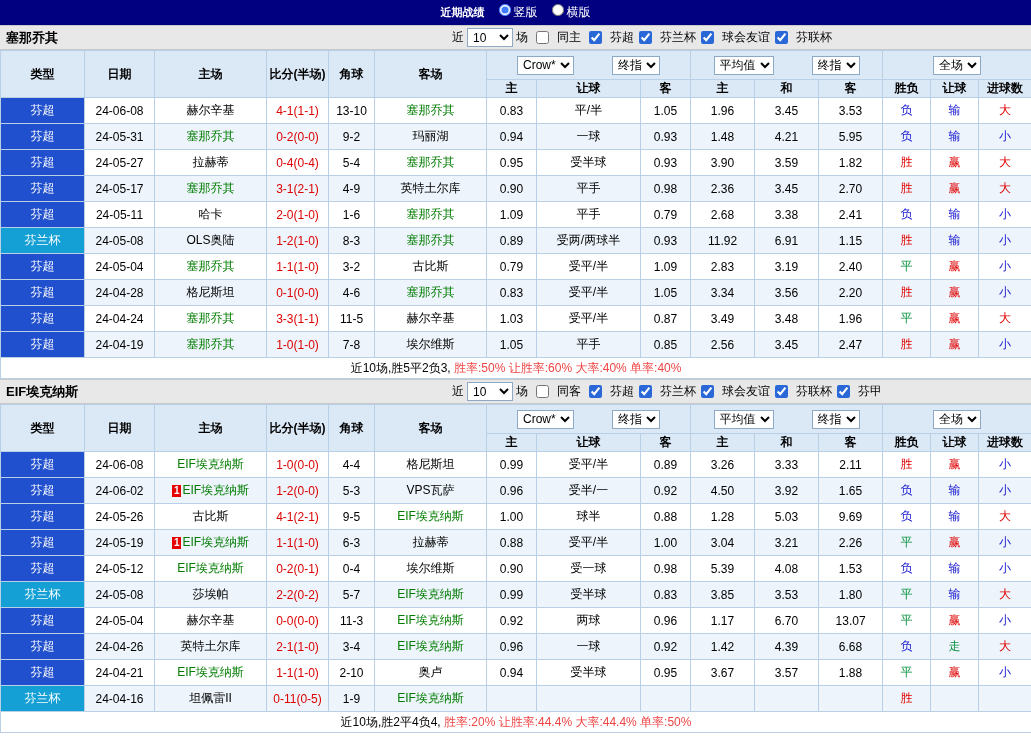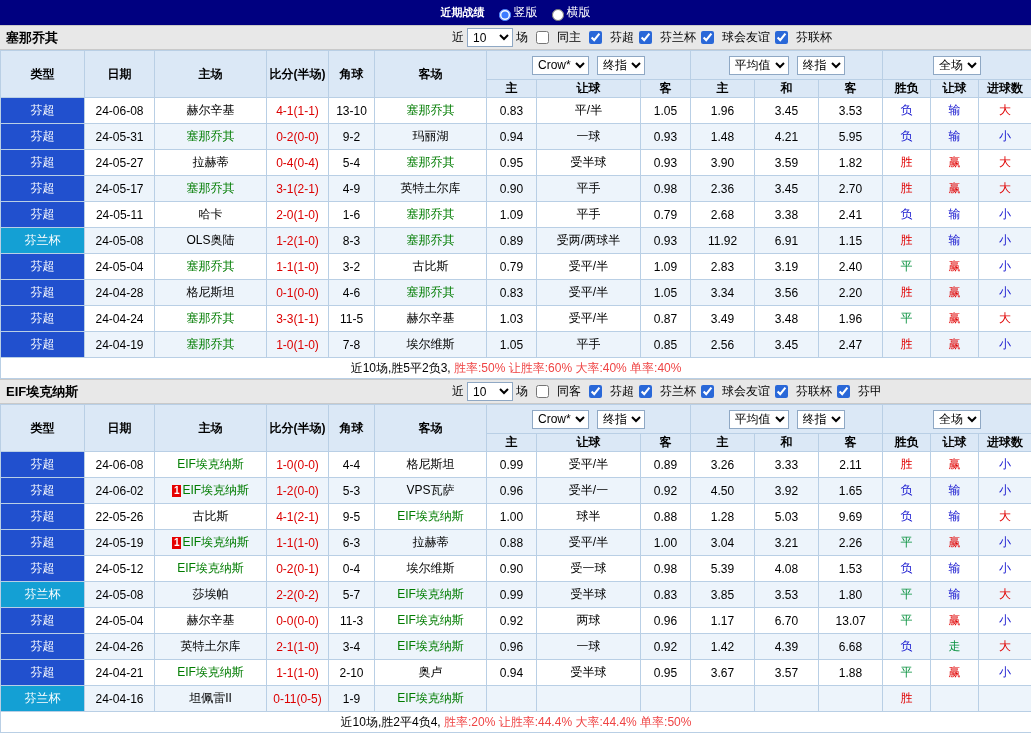--- a/index.html
+++ b/index.html
@@ -2,41 +2,41 @@
 <html><head>
 <meta charset="utf-8">
 <style>
   *{margin:0;padding:0;box-sizing:border-box}
   body{width:1031px;height:744px;overflow:hidden;background:#fff;color:#000;
        font-family:"Liberation Sans","DejaVu Sans",sans-serif;font-size:12px}
   
   .topbar{height:25px;background:#000080;color:#fff;display:flex;align-items:center;
           justify-content:center;gap:14px}
   .tb-title{font-weight:bold;font-size:11px}
-  .radio{display:inline-flex;align-items:flex-end;gap:3px;cursor:pointer;font-size:12px}
+  .radio{display:inline-flex;align-items:flex-start;gap:3px;cursor:pointer;font-size:12px}
   .radio input{width:12px;height:12px;margin:0;accent-color:#3d7bff}
   
   .sec-header{position:relative;height:25px;background:#e8e8e8;display:flex;align-items:center;
               border-top:1px solid #c9c9c9;border-bottom:1px solid #c9c9c9}
   .team-name{font-weight:bold;font-size:13px;margin-left:6px}
   .filters{position:absolute;left:452px;top:0;height:100%;display:flex;align-items:center;
            gap:3px;white-space:nowrap}
   select{font-size:12px;height:19px;font-family:inherit;background:#fff;
          border:1px solid #8fa8c4;padding:0 1px}
   select.cnt{width:46px}
   .chk{display:inline-flex;align-items:center;gap:8px;margin-left:5px;cursor:pointer}
   .chk input{width:13px;height:13px;margin:0;accent-color:#2a68d8}
   
   table{width:1031px;border-collapse:collapse;table-layout:fixed}
   th,td{border:1px solid #b9cfe5;text-align:center;white-space:nowrap;overflow:hidden;
         font-size:12px;padding:0}
   thead th{background:#dbe8f6;font-weight:bold}
   tr.h1 th{height:29px}
   tr.h2 th{height:18px}
-  .selcell select{margin:0 4px}
+  .selcell select{margin:0 19px}
   tbody td{height:26px}
   tbody tr:nth-child(even){background:#edf4fb}
   td.t-blue{background:#2150ce;color:#fff}
   td.t-cyan{background:#14a0d4;color:#fff}
   td.focus{color:#007c00}
   td.score{color:#dc0000}
   td.r{color:#e00000}
   td.b{color:#1515cf}
   td.g{color:#0a9240}
   .badge{display:inline-block;background:#e60000;color:#fff;font-size:10px;font-weight:bold;
@@ -423,21 +423,21 @@
           <td>0.92</td>
           <td>4.50</td>
           <td>3.92</td>
           <td>1.65</td>
           <td class="b">负</td>
           <td class="b">输</td>
           <td class="b">小</td>
         </tr>
         <tr>
           <td class="t-blue">芬超</td>
-          <td>22-05-26</td>
+          <td>24-05-26</td>
           <td>古比斯</td>
           <td class="score">4-1(2-1)</td>
           <td>9-5</td>
           <td class="focus">EIF埃克纳斯</td>
           <td>1.00</td>
           <td>球半</td>
           <td>0.88</td>
           <td>1.28</td>
           <td>5.03</td>
           <td>9.69</td>

